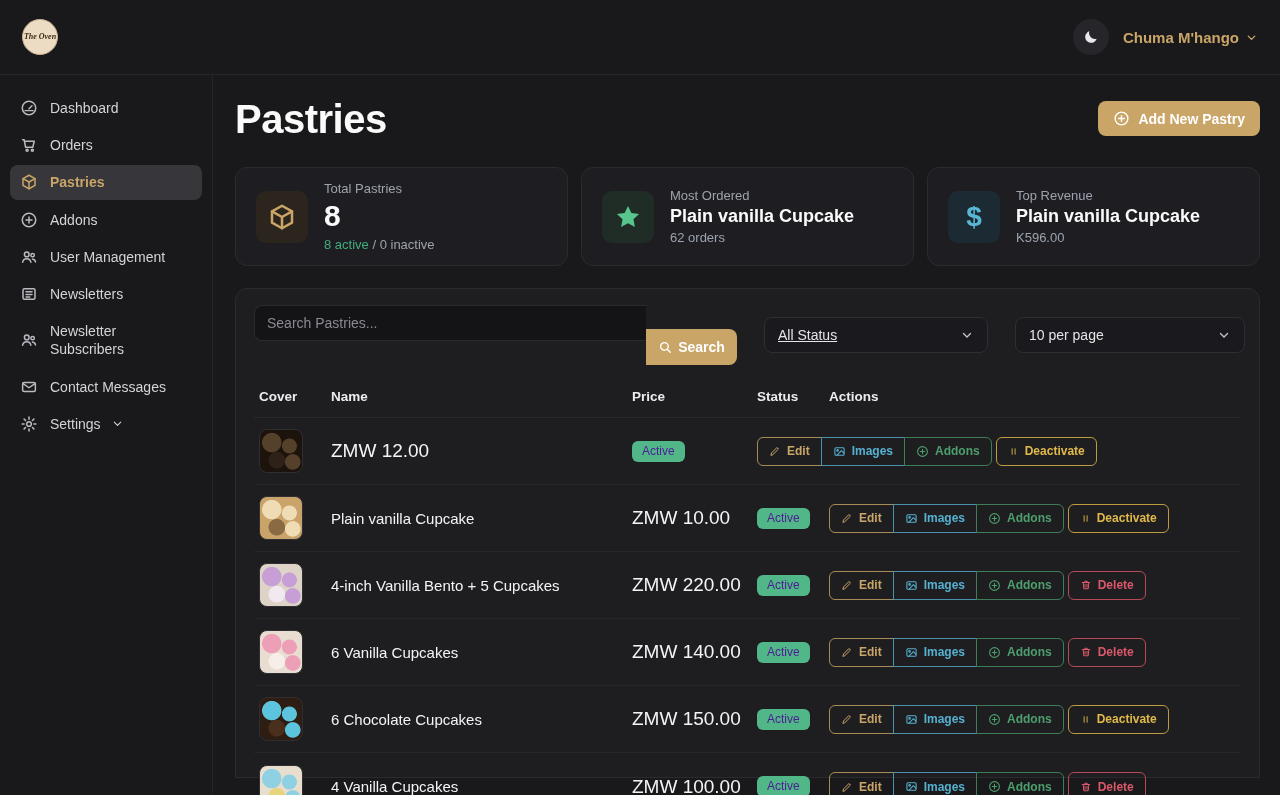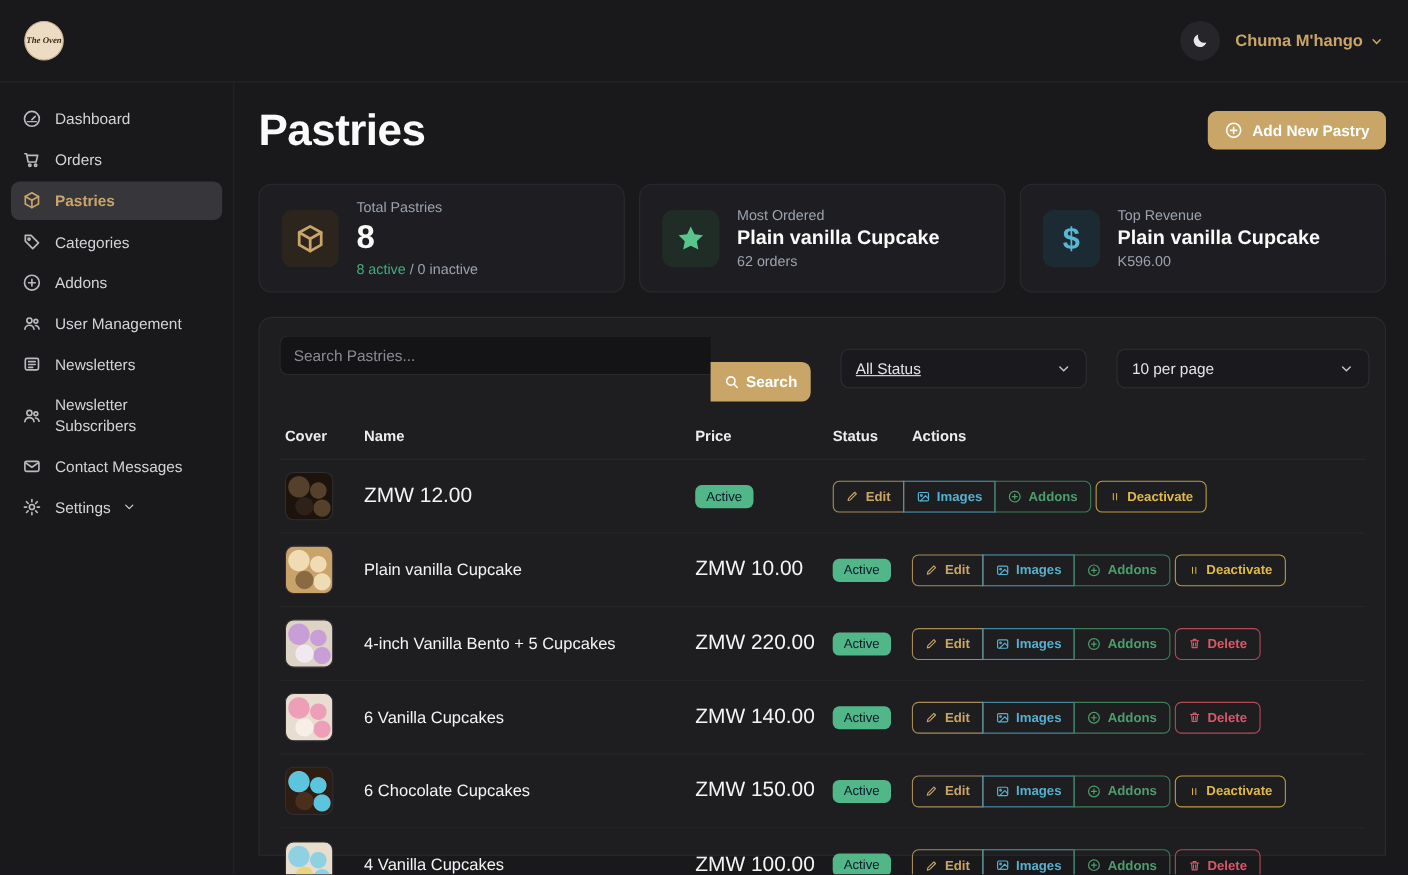--- a/index.html
+++ b/index.html
@@ -108,21 +108,21 @@
     align-items:center; padding:0 5px;
   }
   .thead { padding-bottom:13px; border-bottom:1px solid #2a2a2e; }
   .th { font-size:13.5px; font-weight:bold; color:#ececef; }
   .trow { height:67px; border-bottom:1px solid #26262a; }
   .trow:last-child { border-bottom:none; }
   .cover { width:44px; height:44px; border-radius:8px; border:1px solid #2e2e33; }
   .pname { font-size:15px; color:#f4f4f5; }
   .price { font-size:19px; color:#f4f4f5; }
   .badge {
-    display:inline-block; background:#52b788; color:#0f172a; font-size:12px;
+    display:inline-block; background:#52b788; color:#4c1d95; font-size:12px;
     padding:3px 10px 4px; border-radius:6px;
   }
   .actions { display:flex; align-items:center; }
   .abtn {
     display:inline-flex; align-items:center; gap:6px; height:29px; padding:0 11px;
     background:transparent; font-size:12px; font-weight:bold; cursor:pointer;
     border:1px solid; font-family:inherit; white-space:nowrap;
   }
   .abtn-edit   { color:#c9a567; border-color:#a88c57; border-radius:6px 0 0 6px; }
   .abtn-images { color:#56b0cf; border-color:#4a93ac; border-radius:0; margin-left:-1px; }
@@ -182,29 +182,20 @@
         </div>
         <div class="nav-item active">
           <span class="nav-icon">
             <svg width="18" height="18" viewBox="0 0 24 24" fill="none" stroke="currentColor" stroke-width="2" stroke-linecap="round" stroke-linejoin="round">
               <path d="M12 3l8 4.5v9L12 21l-8-4.5v-9z"></path>
               <path d="M4 7.5l8 4.5 8-4.5"></path>
               <path d="M12 12v9"></path>
             </svg>
           </span>
           <span class="nav-label">Pastries</span>
-        </div>
-        <div class="nav-item">
-          <span class="nav-icon">
-            <svg width="18" height="18" viewBox="0 0 24 24" fill="none" stroke="currentColor" stroke-width="2" stroke-linecap="round" stroke-linejoin="round">
-              <path d="M4 4h7l9 9-7 7-9-9z"></path>
-              <circle cx="8.5" cy="8.5" r="1.3"></circle>
-            </svg>
-          </span>
-          <span class="nav-label">Categories</span>
         </div>
         <div class="nav-item">
           <span class="nav-icon">
             <svg width="18" height="18" viewBox="0 0 24 24" fill="none" stroke="currentColor" stroke-width="2" stroke-linecap="round" stroke-linejoin="round">
               <circle cx="12" cy="12" r="9"></circle>
               <path d="M12 8v8M8 12h8"></path>
             </svg>
           </span>
           <span class="nav-label">Addons</span>
         </div>

